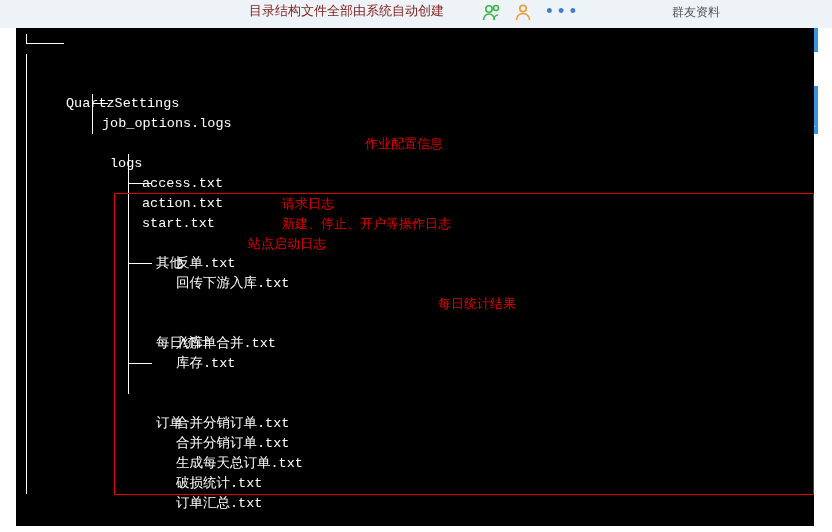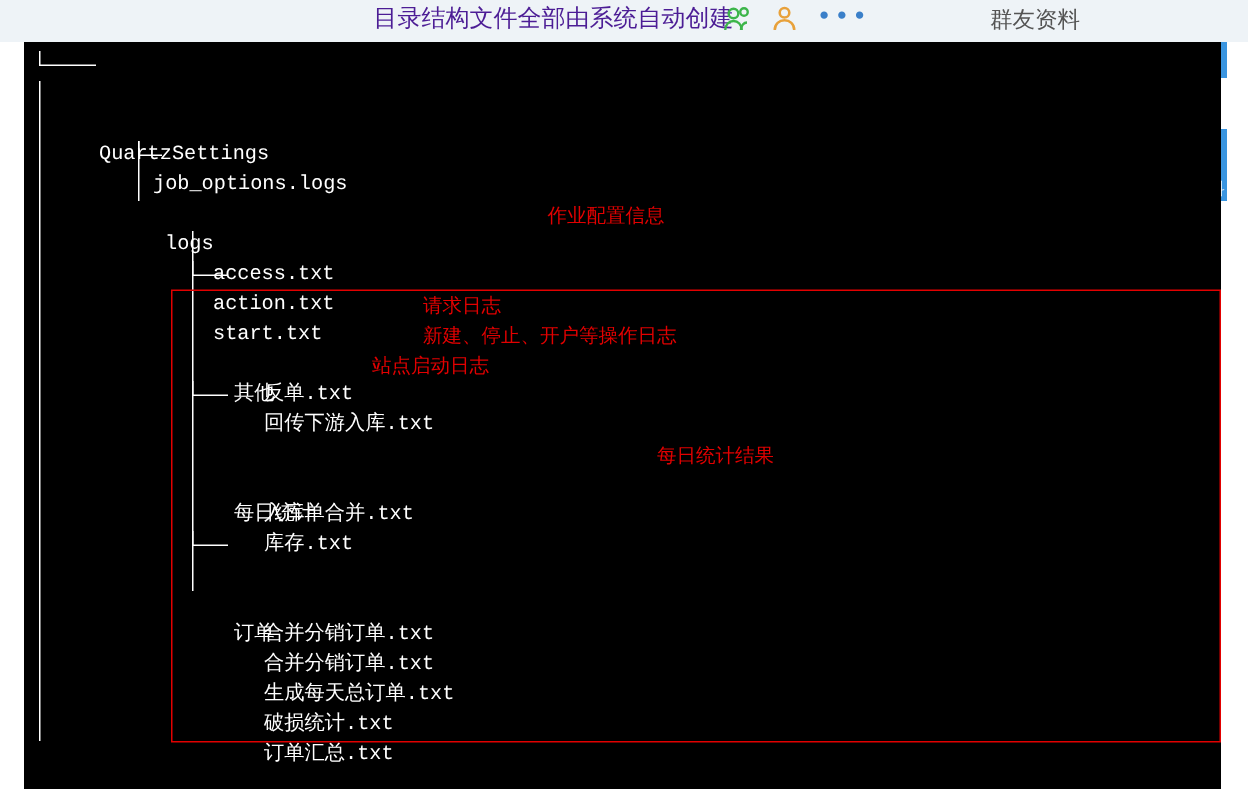--- a/index.html
+++ b/index.html
@@ -17,22 +17,22 @@
     }
     .top-bar {
       height: 28px;
       background: #eef3f7;
       position: relative;
     }
     .top-label {
       position: absolute;
       left: 249px;
       top: 2px;
-      color: #4c1d95;
-      font-size: 16px;
+      color: #7f1d1d;
+      font-size: 13px;
       font-family: "SimSun", sans-serif;
       text-align: center;
     }
     .top-icons {
       position: absolute;
       left: 482px;
       top: 2px;
       display: flex;
       gap: 12px;
       align-items: center;
@@ -41,21 +41,21 @@
     .dots {
       color: #3a7fc9;
       font-size: 18px;
       letter-spacing: 1px;
     }
     .right-label {
       position: absolute;
       right: 112px;
       top: 4px;
       color: #545454;
-      font-size: 15px;
+      font-size: 12px;
       font-family: "Microsoft YaHei", sans-serif;
     }
     .tree-area {
       background: #000;
       color: #fff;
       position: absolute;
       left: 16px;
       top: 28px;
       width: 798px;
       height: 498px;

